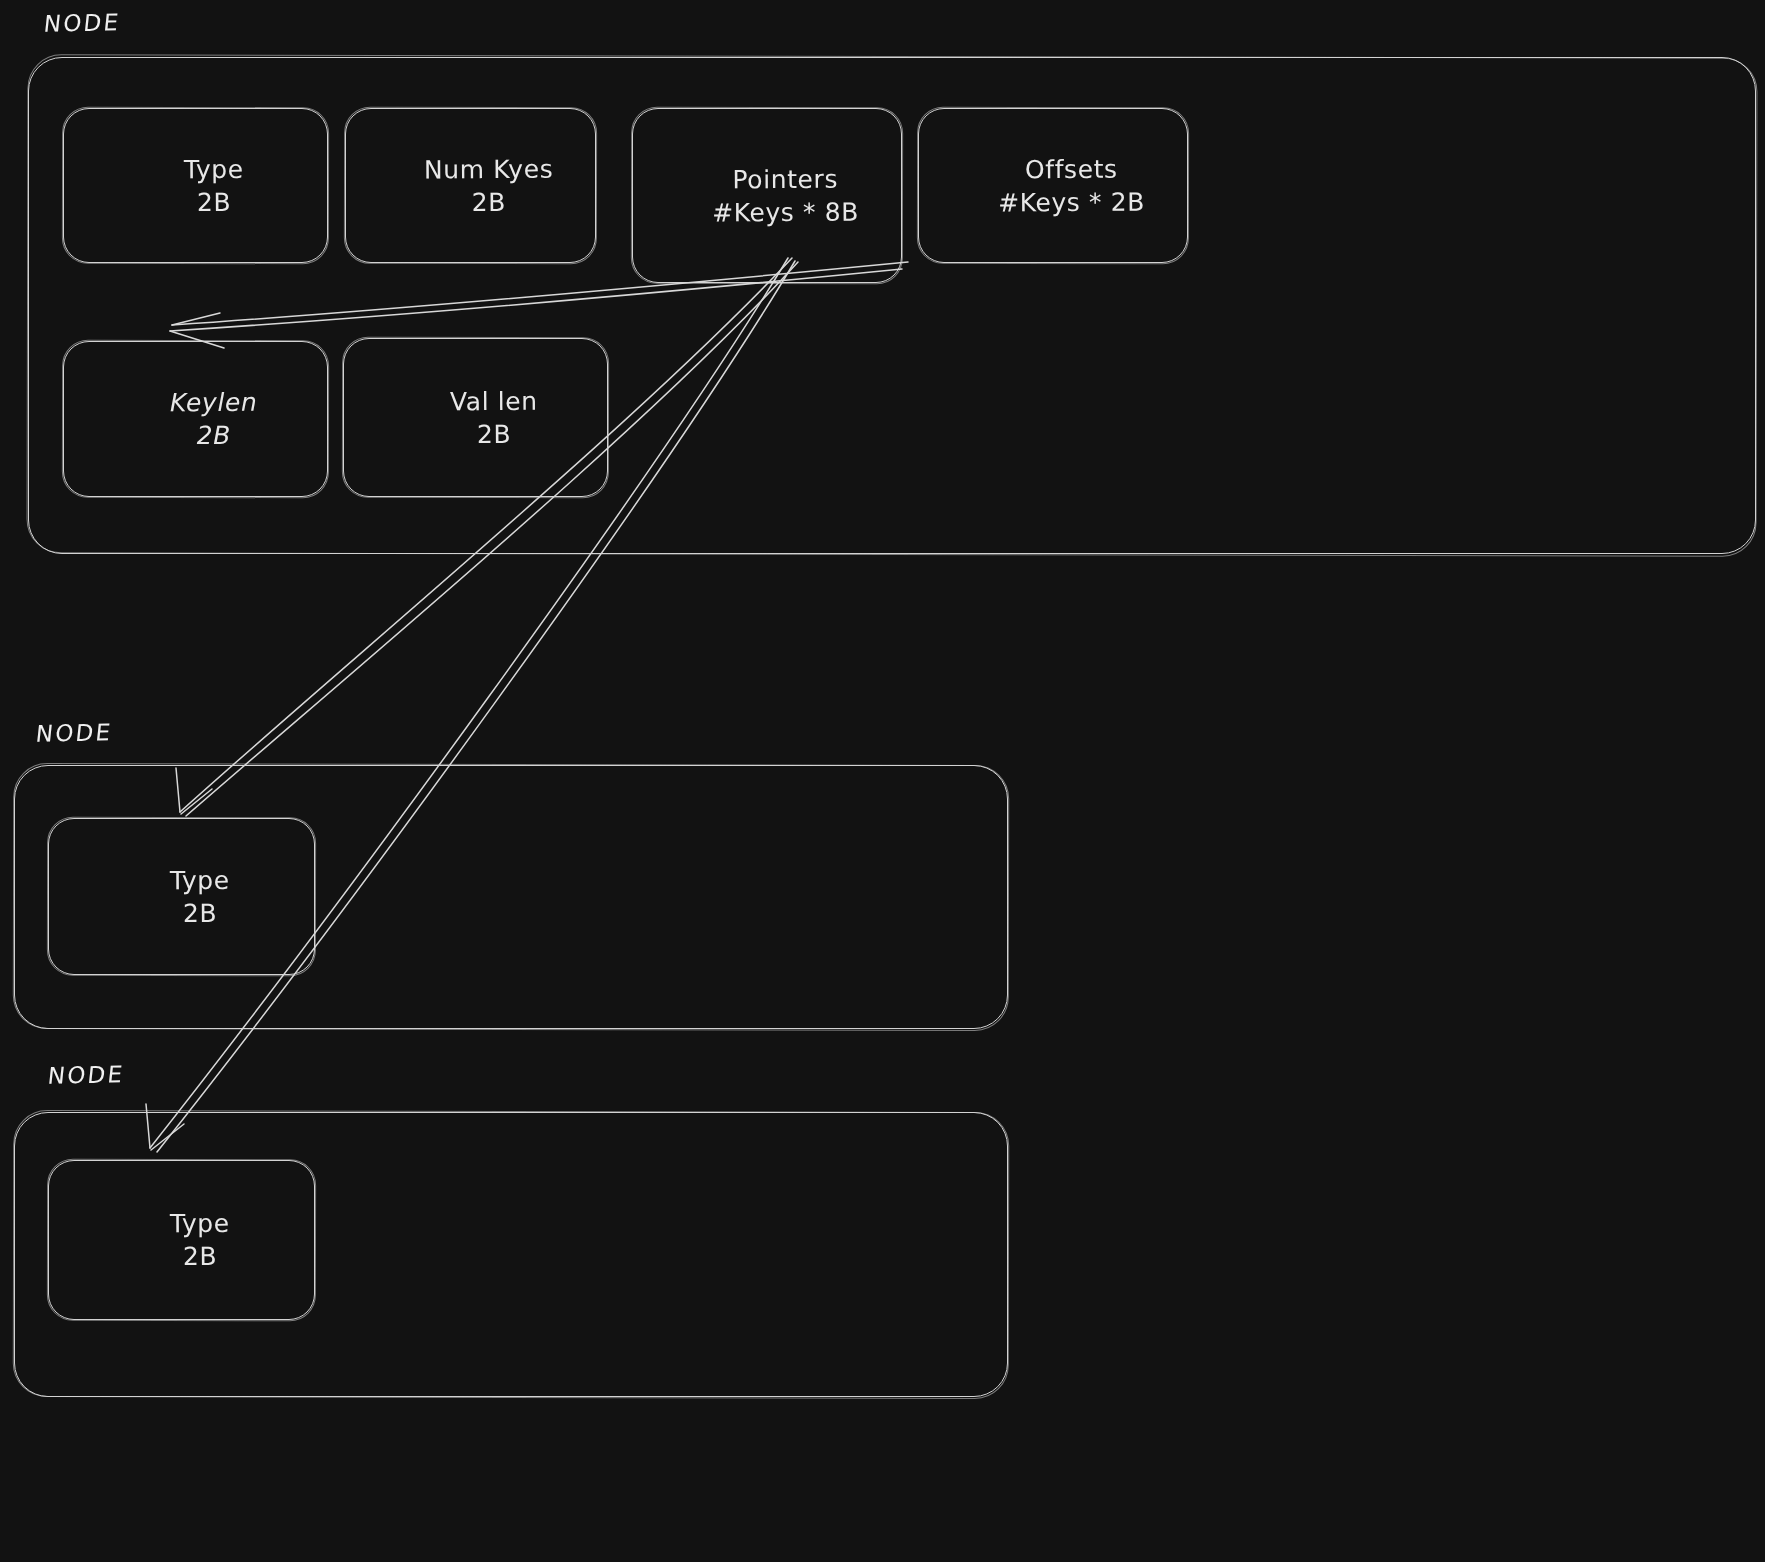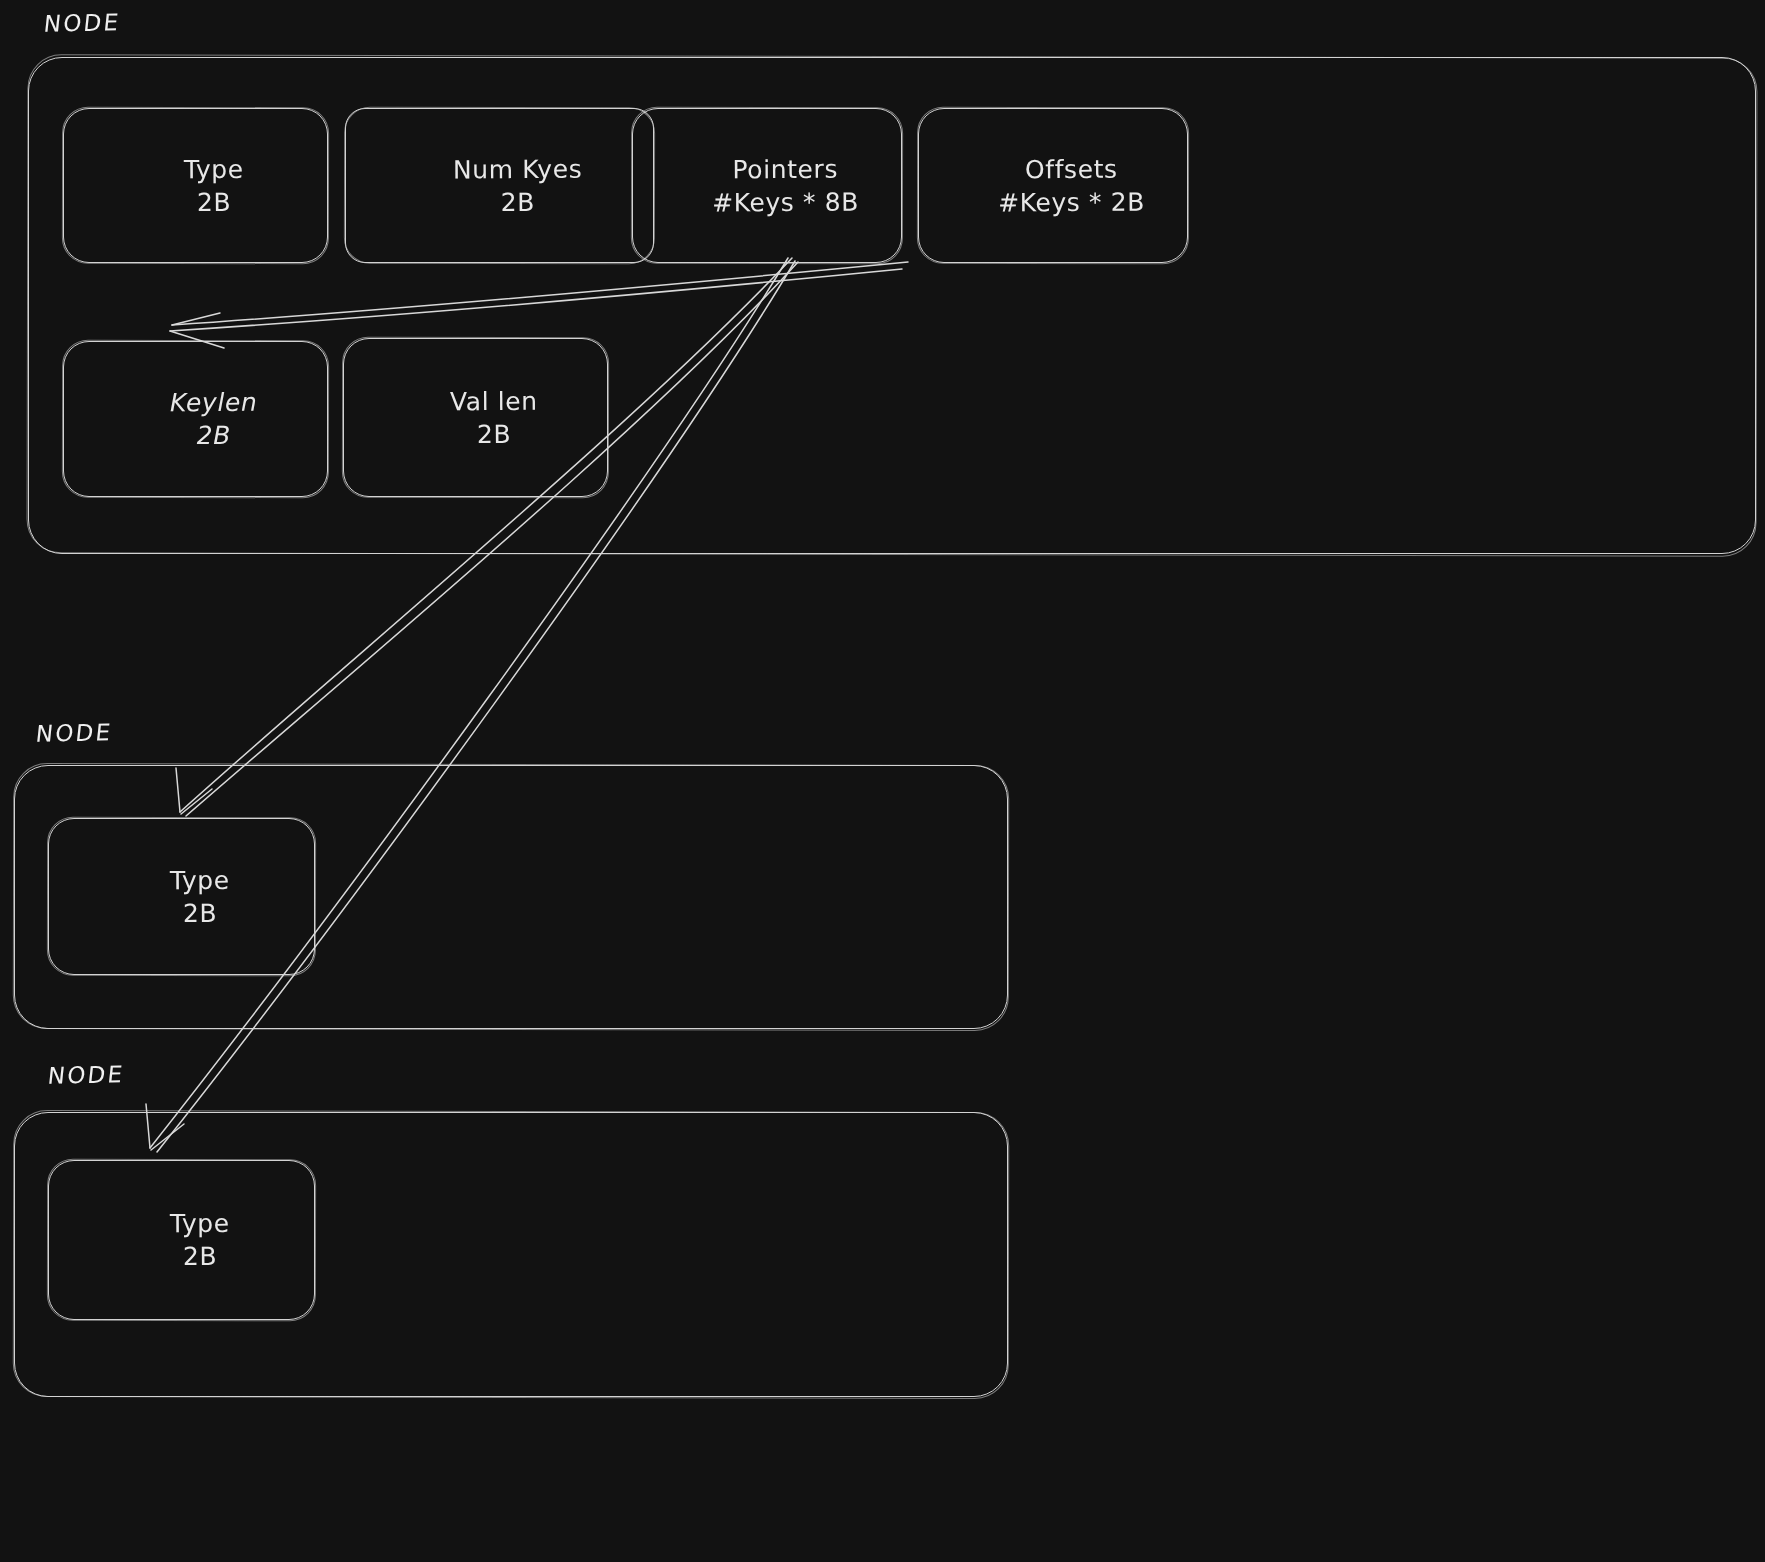--- a/index.html
+++ b/index.html
@@ -93,26 +93,26 @@
 
   <div class="node-caption" style="left:44px; top:10px;">NODE</div>
 
   <div class="sketch-box group-box" style="left:28px; top:57px; width:1728px; height:497px;"></div>
 
   <div class="sketch-box field-box" style="left:63px; top:108px; width:265px; height:155px;">
     <span class="field-label">Type
 2B</span>
   </div>
 
-  <div class="sketch-box field-box" style="left:345px; top:108px; width:309px; height:155px;border-radius:20px;">
+  <div class="sketch-box field-box" style="left:345px; top:108px; width:251px; height:155px;">
     <span class="field-label">Num Kyes
 2B</span>
   </div>
 
-  <div class="sketch-box field-box" style="left:632px; top:108px; width:270px; height:155px;">
+  <div class="sketch-box field-box" style="left:632px; top:108px; width:270px; height:175px;">
     <span class="field-label">Pointers
 #Keys * 8B</span>
   </div>
 
   <div class="sketch-box field-box" style="left:918px; top:108px; width:270px; height:155px;">
     <span class="field-label">Offsets
 #Keys * 2B</span>
   </div>
 
 

